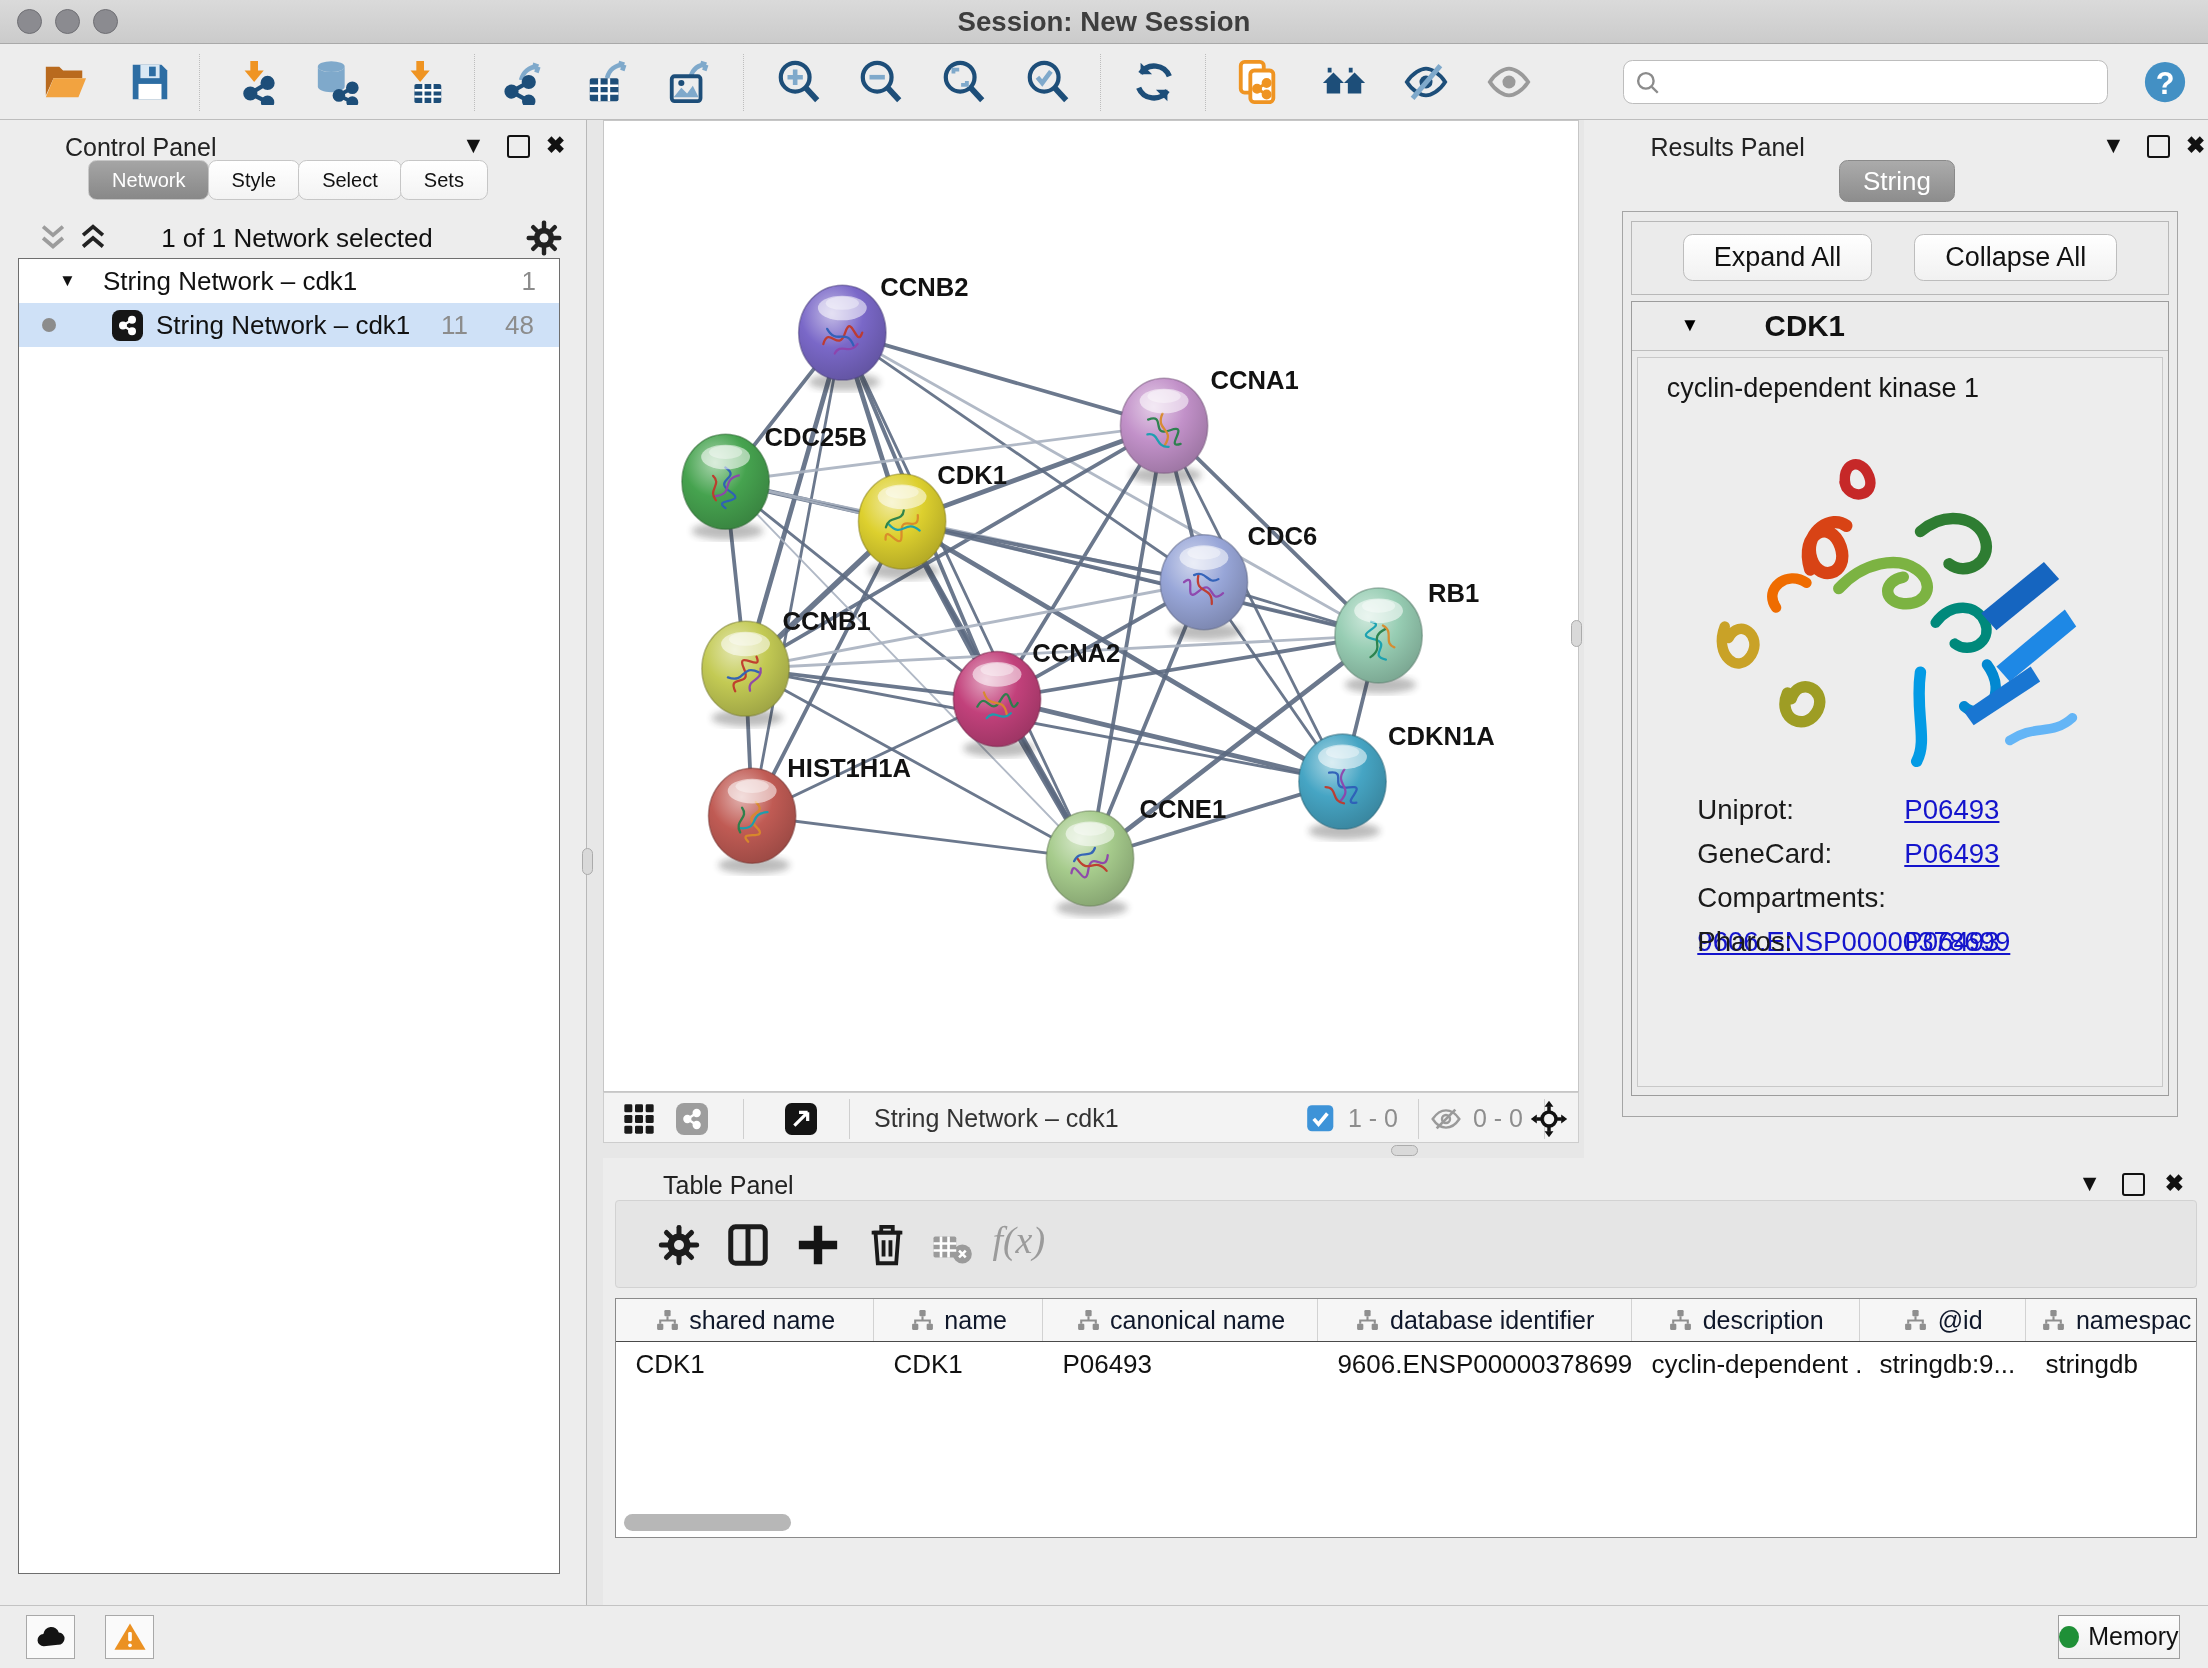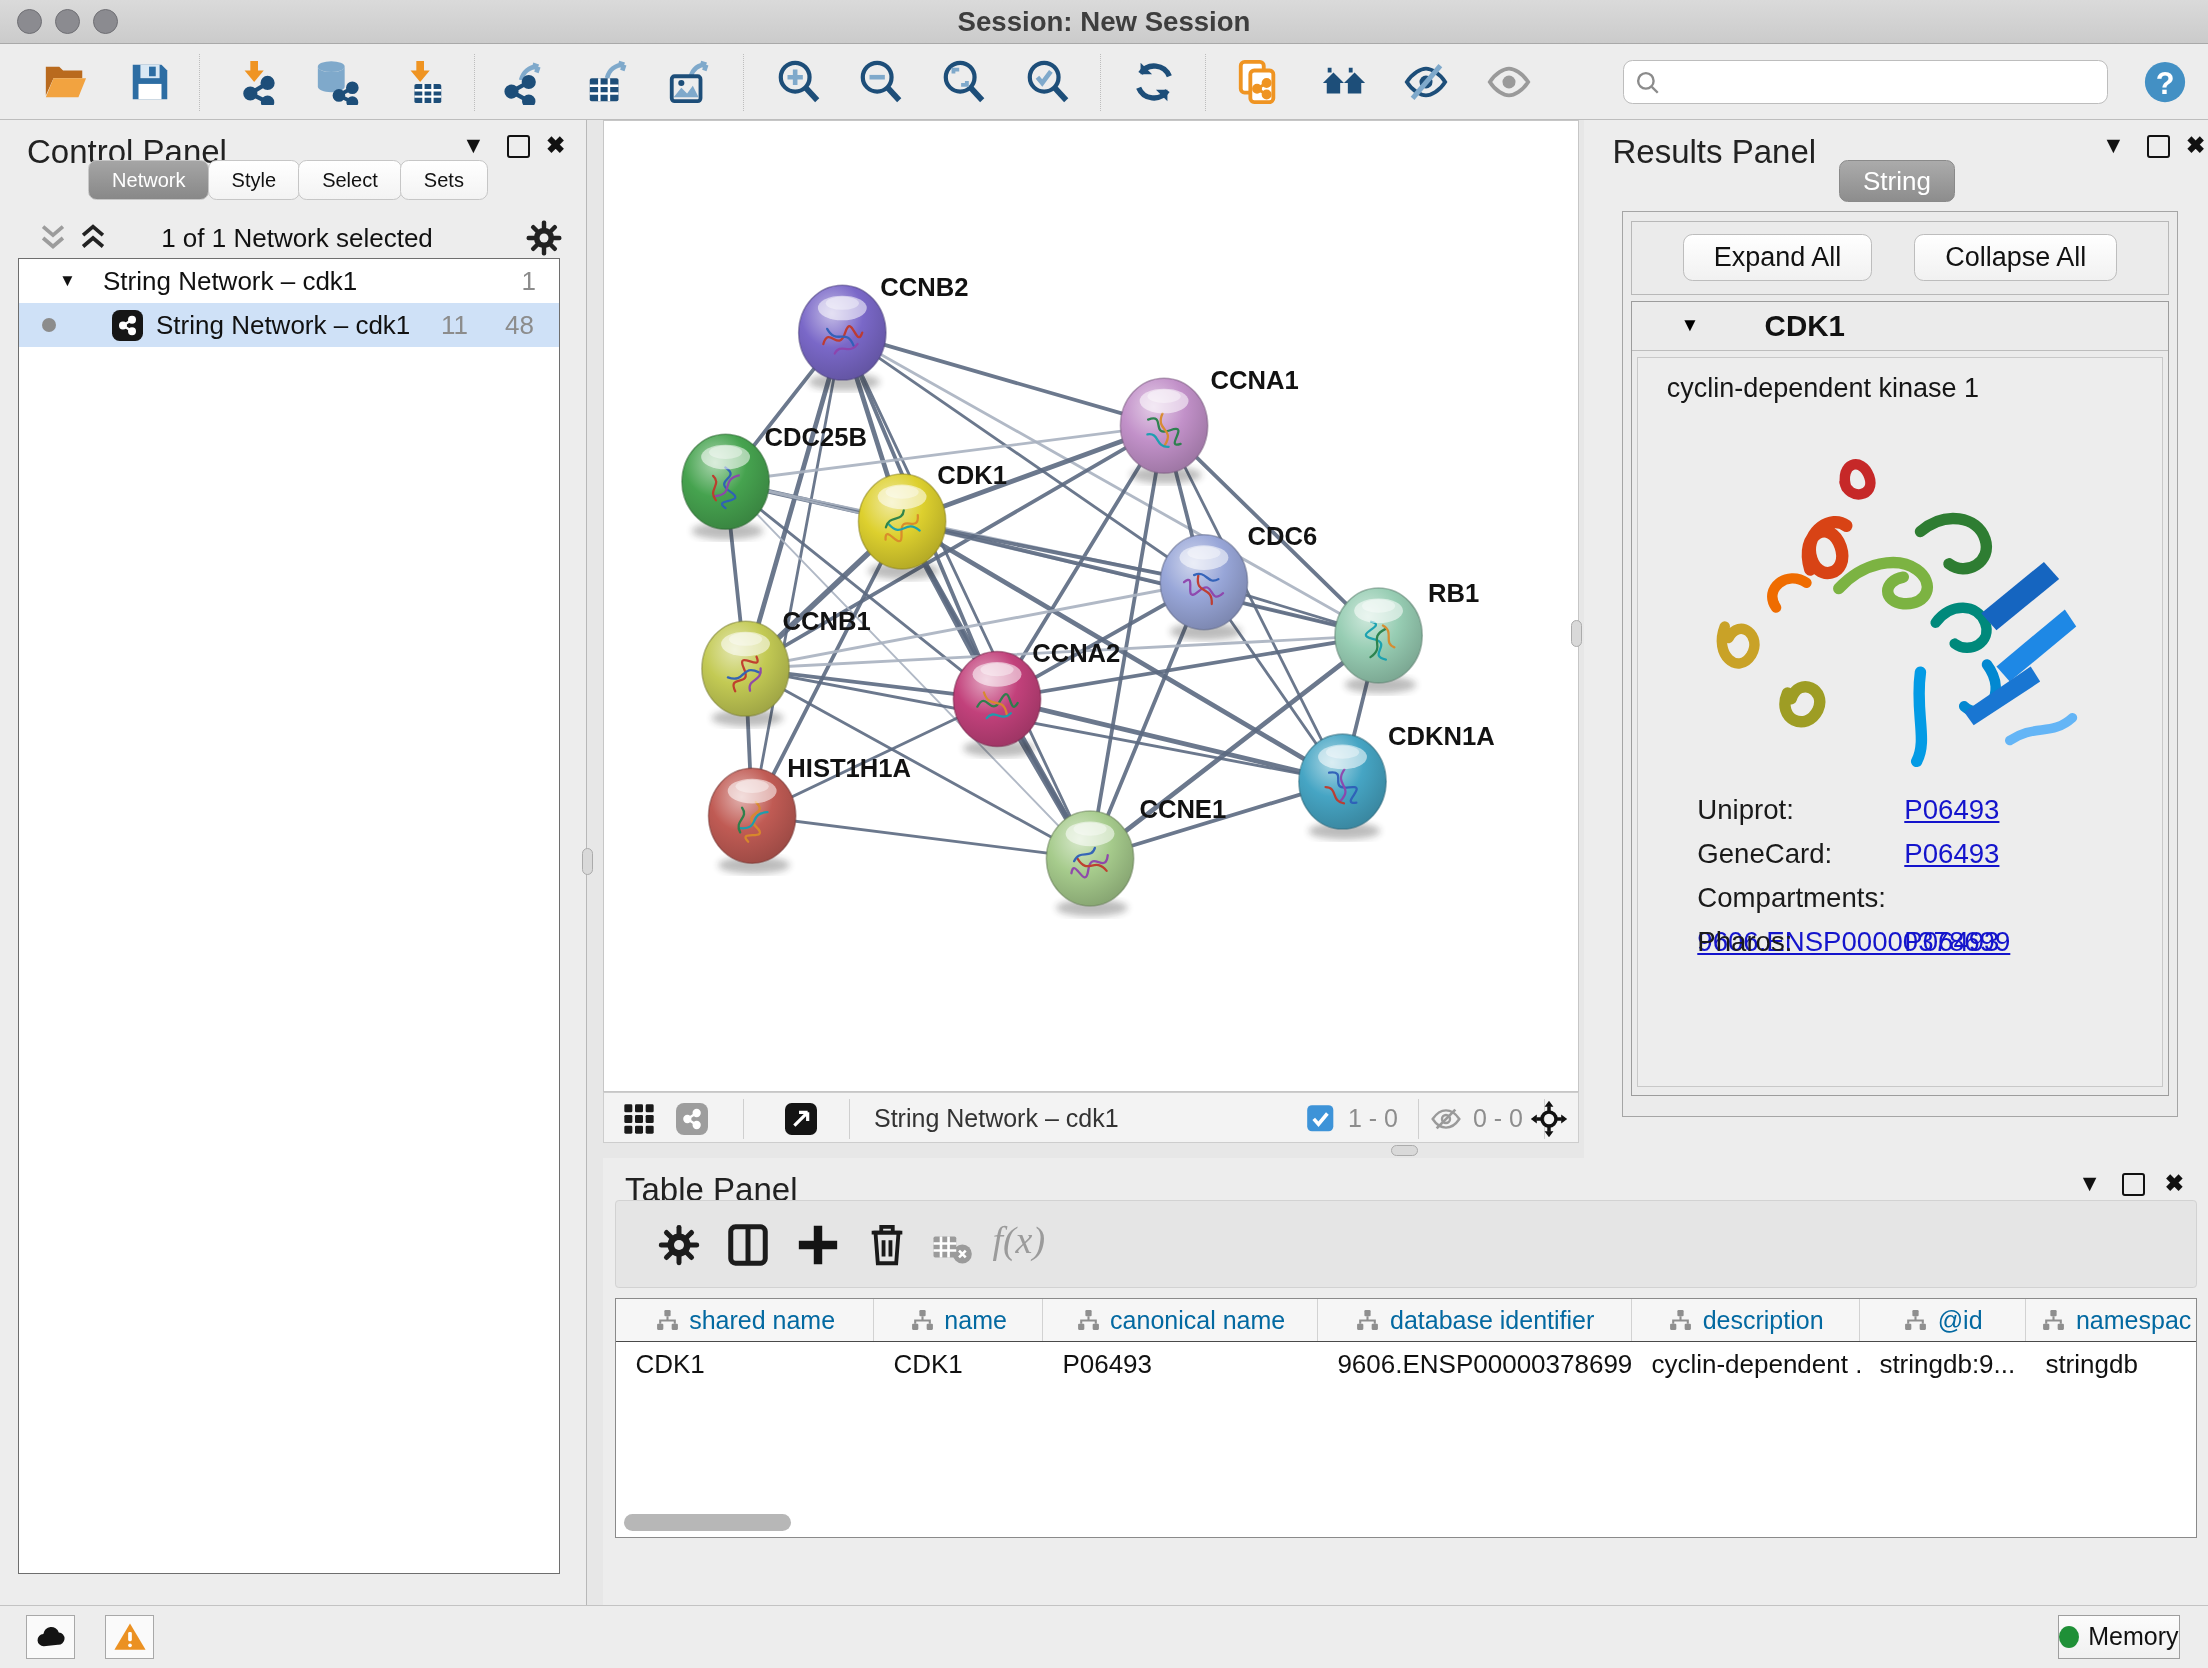--- a/index.html
+++ b/index.html
@@ -20,21 +20,21 @@
   .tbtn svg { width:100%; height:100%; }
   .tsep { position:absolute; top:9.5px; height:57px; width:0;
     border-left:1.9px dotted #bdbdbd; }
   .searchbox { position:absolute; left:1623px; top:16px; width:485px; height:44px;
     background:#fff; border:1.9px solid #bdbdbd; border-radius:9.5px; }
   .searchbox svg { position:absolute; left:9.5px; top:7.6px; width:28.5px; height:28.5px; }
   .searchbox input { position:absolute; left:46px; top:1.9px; width:428px; height:36px;
     border:none; outline:none; font-size:25px; background:transparent; }
 
   
-  .panel-title { position:absolute; font-size:33px; color:#222; }
+  .panel-title { position:absolute; font-size:25px; color:#222;margin-left:38px; }
   .ph-ico { position:absolute; font-size:23px; color:#111; cursor:pointer; line-height:28.5px; }
   .ph-box { position:absolute; width:23px; height:23px; border:2.9px solid #111; border-radius:2.9px; cursor:pointer; }
 
   
   .control-panel { position:absolute; left:0; top:120px; width:587px; height:1486px;
     background:#ededed; border-right:1px solid #b8b8b8; }
   .cp-tabs { position:absolute; left:90px; top:40px; display:flex; }
   .tab { height:40px; line-height:38px; padding:0 23px; font-size:20px; background:linear-gradient(#fff,#f3f3f3);
     border:1px solid #c6c6c6; border-radius:8.6px; margin-left:-1.9px; color:#111; cursor:pointer; position:relative; }
   .tab.active { background:linear-gradient(#a5a5a5,#888); color:#fff; z-index:2; }
@@ -93,21 +93,21 @@
   .table-panel { position:absolute; left:603px; top:1158px; width:1605px; height:447px; background:#ededed; }
   .tp-toolbar { position:absolute; left:12.4px; right:11.4px; top:42px; height:88px;
     background:#e5e5e5; border:1px solid #d2d2d2; border-radius:3.8px; }
   .tp-ico { position:absolute; top:21px; width:46px; height:46px; cursor:pointer; }
   .fx { position:absolute; left:376px; top:17px; font-family:"Liberation Serif", serif; font-style:italic;
     font-size:38px; color:#9b9b9b; cursor:pointer; }
   .table-box { position:absolute; left:12.4px; right:11.4px; top:140px; height:240px;
     background:#fff; border:1.9px solid #8a8a8a; overflow:hidden; }
   .thead { display:flex; height:43px; background:#f6f6f6; border-bottom:1.9px solid #4a4a4a; }
   .th { position:relative; display:flex; align-items:center; justify-content:center; gap:9.5px;
-    font-size:25px; color:#0369a1; border-right:1px solid #d2d2d2; overflow:hidden; white-space:nowrap; cursor:pointer; }
+    font-size:25px; color:#0f172a; border-right:1px solid #d2d2d2; overflow:hidden; white-space:nowrap; cursor:pointer; }
   .th svg { width:25px; height:25px; flex:none; }
   .trow { display:flex; height:44px; }
   .td { font-size:26px; color:#111; line-height:44px; padding-left:19px; overflow:hidden; white-space:nowrap; cursor:pointer; }
   .hscroll { position:absolute; left:7.6px; bottom:5.7px; height:17px; width:167px;
     background:#b7b7b7; border-radius:8.6px; cursor:pointer; }
   .tp-tabs { position:absolute; left:521px; top:391px; display:flex; }
   .tp-tab { height:47px; line-height:45px; padding:0 25px; font-size:27px; background:#fff;
     border:1px solid #cfcfcf; color:#111; cursor:pointer; }
   .tp-tab:first-child { border-radius:9.5px 0 0 9.5px; }
   .tp-tab:last-child { border-radius:0 9.5px 9.5px 0; }

